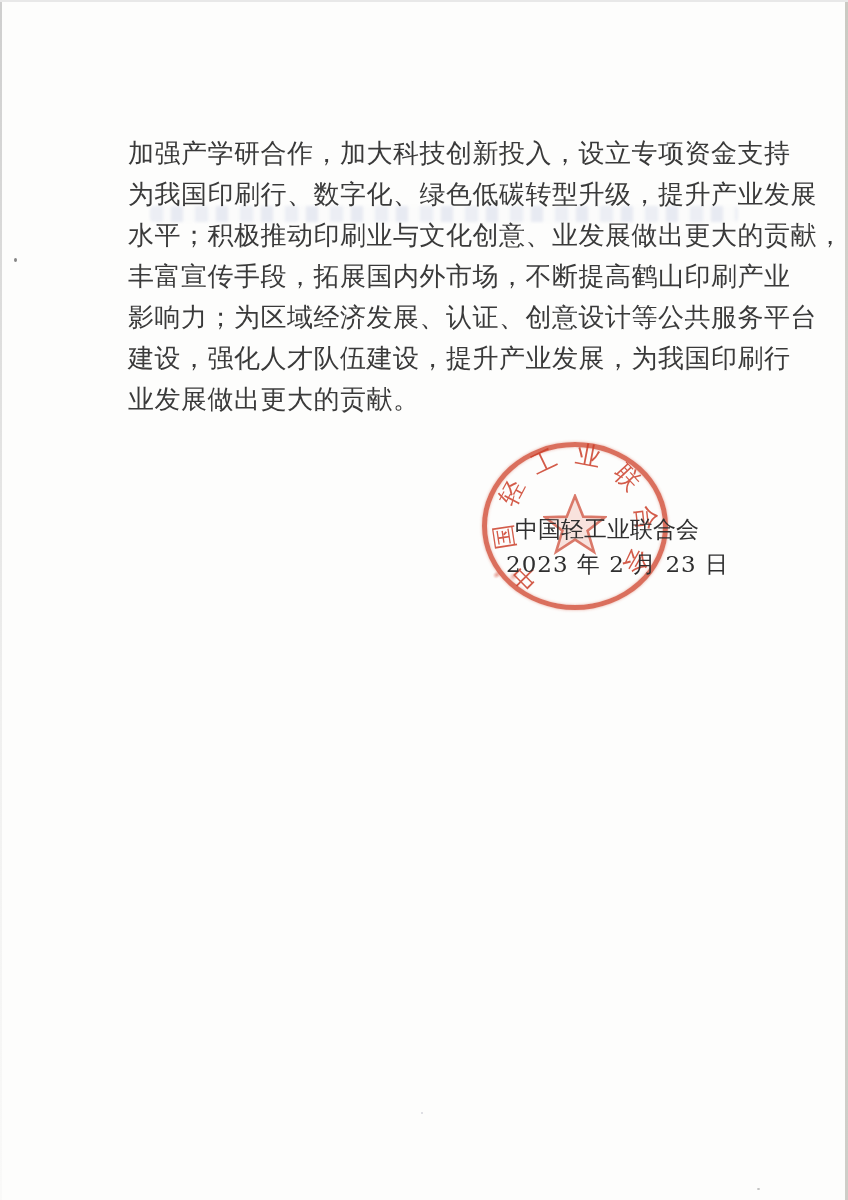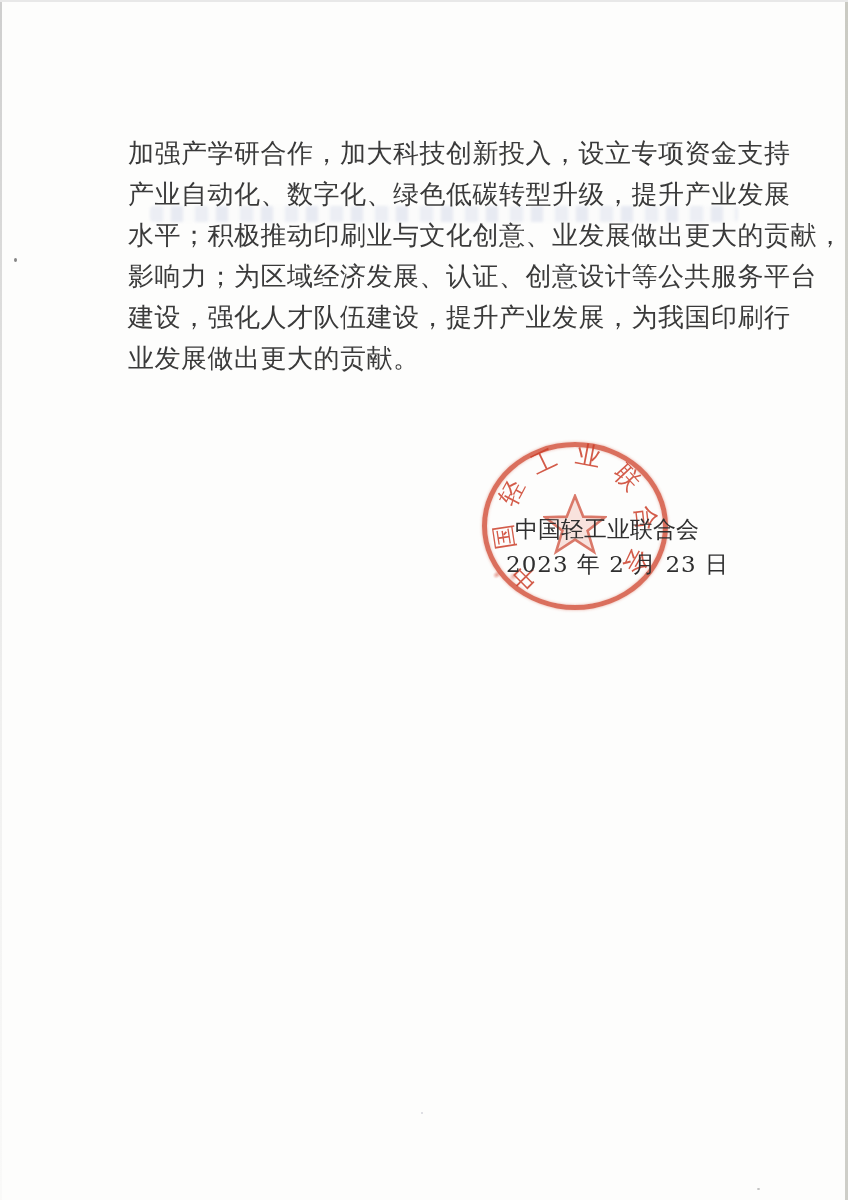--- a/index.html
+++ b/index.html
@@ -114,22 +114,23 @@
   <div class="edge-left"></div>
   <div class="edge-right"></div>
   <div class="speck speck-a"></div>
   <div class="speck speck-b"></div>
   <div class="speck speck-c"></div>
 
   <div class="ghost-band"></div>
 
   <div class="body-text">
     <div class="tline">加强产学研合作，加大科技创新投入，设立专项资金支持</div>
-    <div class="tline">产业自动化、数字化、绿色低碳转型升级，提升产业发展</div>
+    <div class="tline">为我国印刷行、数字化、绿色低碳转型升级，提升产业发展</div>
     <div class="tline">水平；积极推动印刷业与文化创意、业发展做出更大的贡献，</div>
+    <div class="tline">丰富宣传手段，拓展国内外市场，不断提高鹤山印刷产业</div>
     <div class="tline">影响力；为区域经济发展、认证、创意设计等公共服务平台</div>
     <div class="tline">建设，强化人才队伍建设，提升产业发展，为我国印刷行</div>
     <div class="tline last">业发展做出更大的贡献。</div>
   </div>
 
   <div class="seal">
     <div class="seal-ring"></div>
     <svg class="seal-star" viewBox="0 0 64 62">
       <polygon points="32,2 40.2,22.6 62,23.2 44.6,36.8 51,58 32,45.6 13,58 19.4,36.8 2,23.2 23.8,22.6" fill="rgba(224,110,88,0.22)" stroke="rgba(203,62,41,0.8)" stroke-width="2.6"></polygon>
     </svg>

